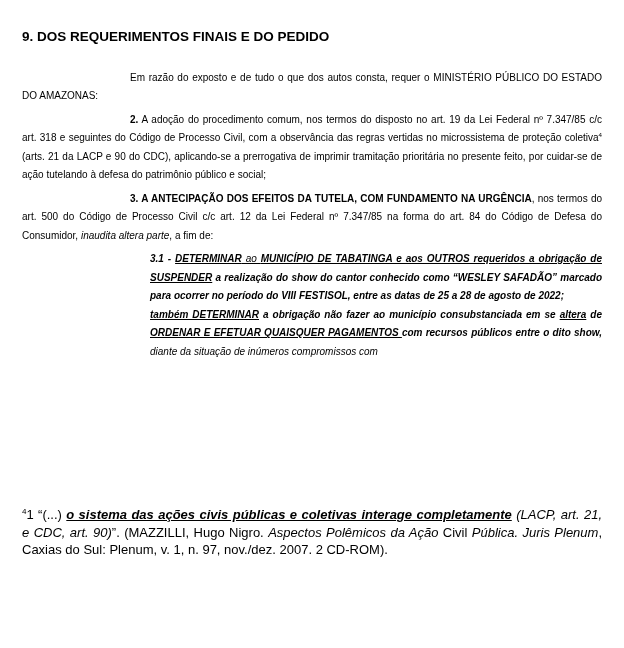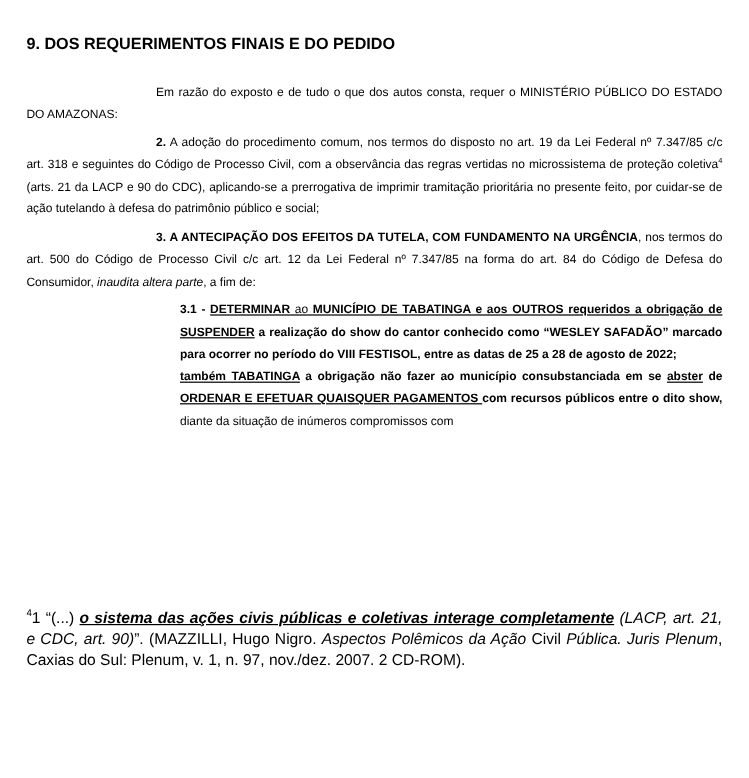--- a/index.html
+++ b/index.html
@@ -35,20 +35,21 @@
     line-height: 18.5px;
     text-align: justify;
     text-indent: 108px;
   }
   .block {
     margin-left: 128px;
   }
   .block .para {
     text-indent: 0;
     margin: 0;
+    font-style: italic;
   }
   .b { font-weight: bold; }
   .i { font-style: italic; margin-top: 40px; }
   .u { text-decoration: underline; }
   .sup {
     vertical-align: super;
     font-size: 0.62em;
     line-height: 0;
   }
   .footnote {
@@ -78,19 +79,19 @@
 
     <p class="para"><span>Em razão do exposto e de tudo o que dos autos consta, requer o MINISTÉRIO PÚBLICO DO ESTADO DO AMAZONAS:</span></p>
 
 
     <p class="para"><span class="b">2.</span><span> A adoção do procedimento comum, nos termos do disposto no art. 19 da Lei Federal nº 7.347/85 c/c art. 318 e seguintes do Código de Processo Civil, com a observância das regras vertidas no microssistema de proteção coletiva</span><span class="sup">4</span><span> (arts. 21 da LACP e 90 do CDC), aplicando-se a prerrogativa de imprimir tramitação prioritária no presente feito, por cuidar-se de ação tutelando à defesa do patrimônio público e social;</span></p>
 
     <p class="para"><span class="b">3. A ANTECIPAÇÃO DOS EFEITOS DA TUTELA, COM FUNDAMENTO NA URGÊNCIA</span><span>, nos termos do art. 500 do Código de Processo Civil c/c art. 12 da Lei Federal nº 7.347/85 na forma do art. 84 do Código de Defesa do Consumidor, </span><span class="i">inaudita altera parte</span><span>, a fim de:</span></p>
 
     <div class="block">
       <p class="para"><span class="b">3.1 - </span><span class="b u">DETERMINAR</span><span class="u"> ao </span><span class="b u">MUNICÍPIO DE TABATINGA e aos OUTROS requeridos a obrigação de SUSPENDER</span><span class="b"> a realização do show do cantor conhecido como “WESLEY SAFADÃO” marcado para ocorrer no período do VIII FESTISOL, entre as datas de 25 a 28 de agosto de 2022;</span></p>
-      <p class="para"><span class="b u">também TABATINGA</span><span class="b"> a obrigação não fazer ao município consubstanciada em se </span><span class="b u">abster</span><span class="b"> de </span><span class="b u">ORDENAR E EFETUAR QUAISQUER PAGAMENTOS </span><span class="b">com recursos públicos entre o dito show,</span><span> diante da situação de inúmeros compromissos com</span></p>
+      <p class="para"><span class="b u">também DETERMINAR</span><span class="b"> a obrigação não fazer ao município consubstanciada em se </span><span class="b u">altera</span><span class="b"> de </span><span class="b u">ORDENAR E EFETUAR QUAISQUER PAGAMENTOS </span><span class="b">com recursos públicos entre o dito show,</span><span> diante da situação de inúmeros compromissos com</span></p>
     </div>
   </div>
 
   <div class="footnote"><span class="sup">4</span><span>1 “(...) </span><span class="b i u">o sistema das ações civis públicas e coletivas interage completamente</span><span class="i"> (LACP, art. 21, e CDC, art. 90)</span><span>”. (MAZZILLI, Hugo Nigro. </span><span class="i">Aspectos Polêmicos da Ação</span><span> Civil </span><span class="i">Pública. Juris Plenum</span><span>, Caxias do Sul: Plenum, v. 1, n. 97, nov./dez. 2007. 2 CD-ROM).</span></div>
 
 </div>
 
 </body></html>

